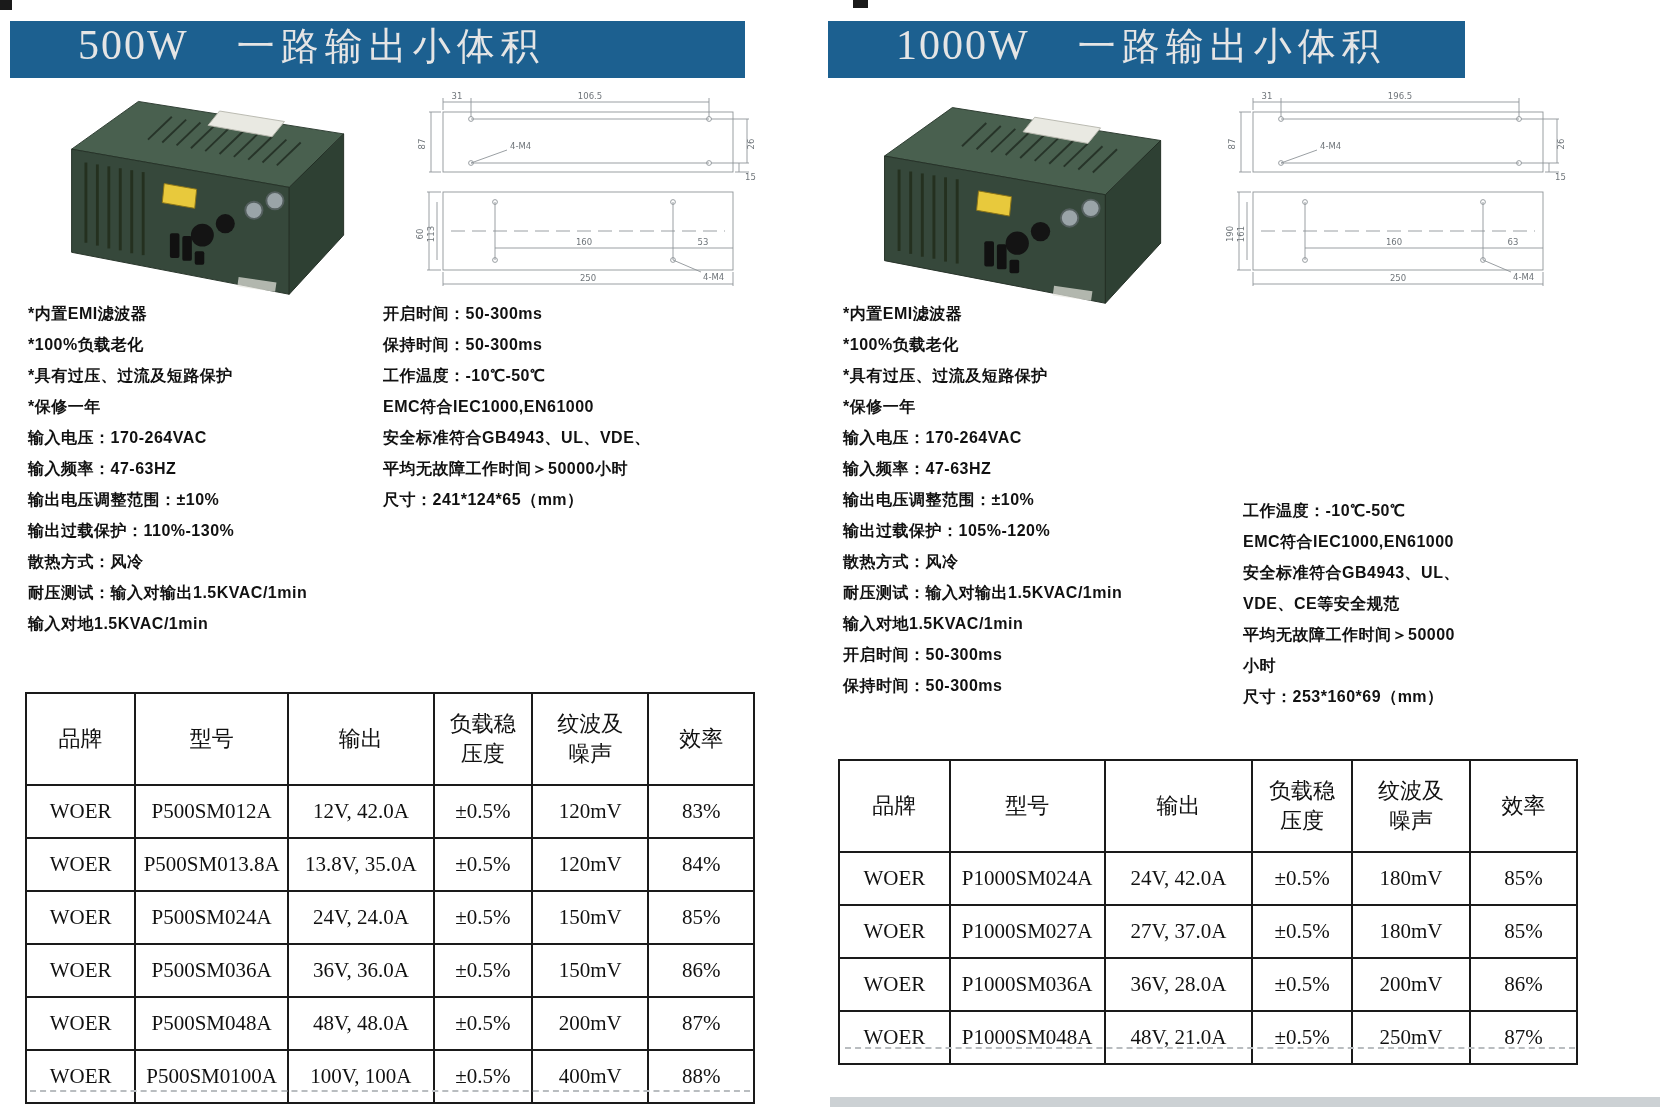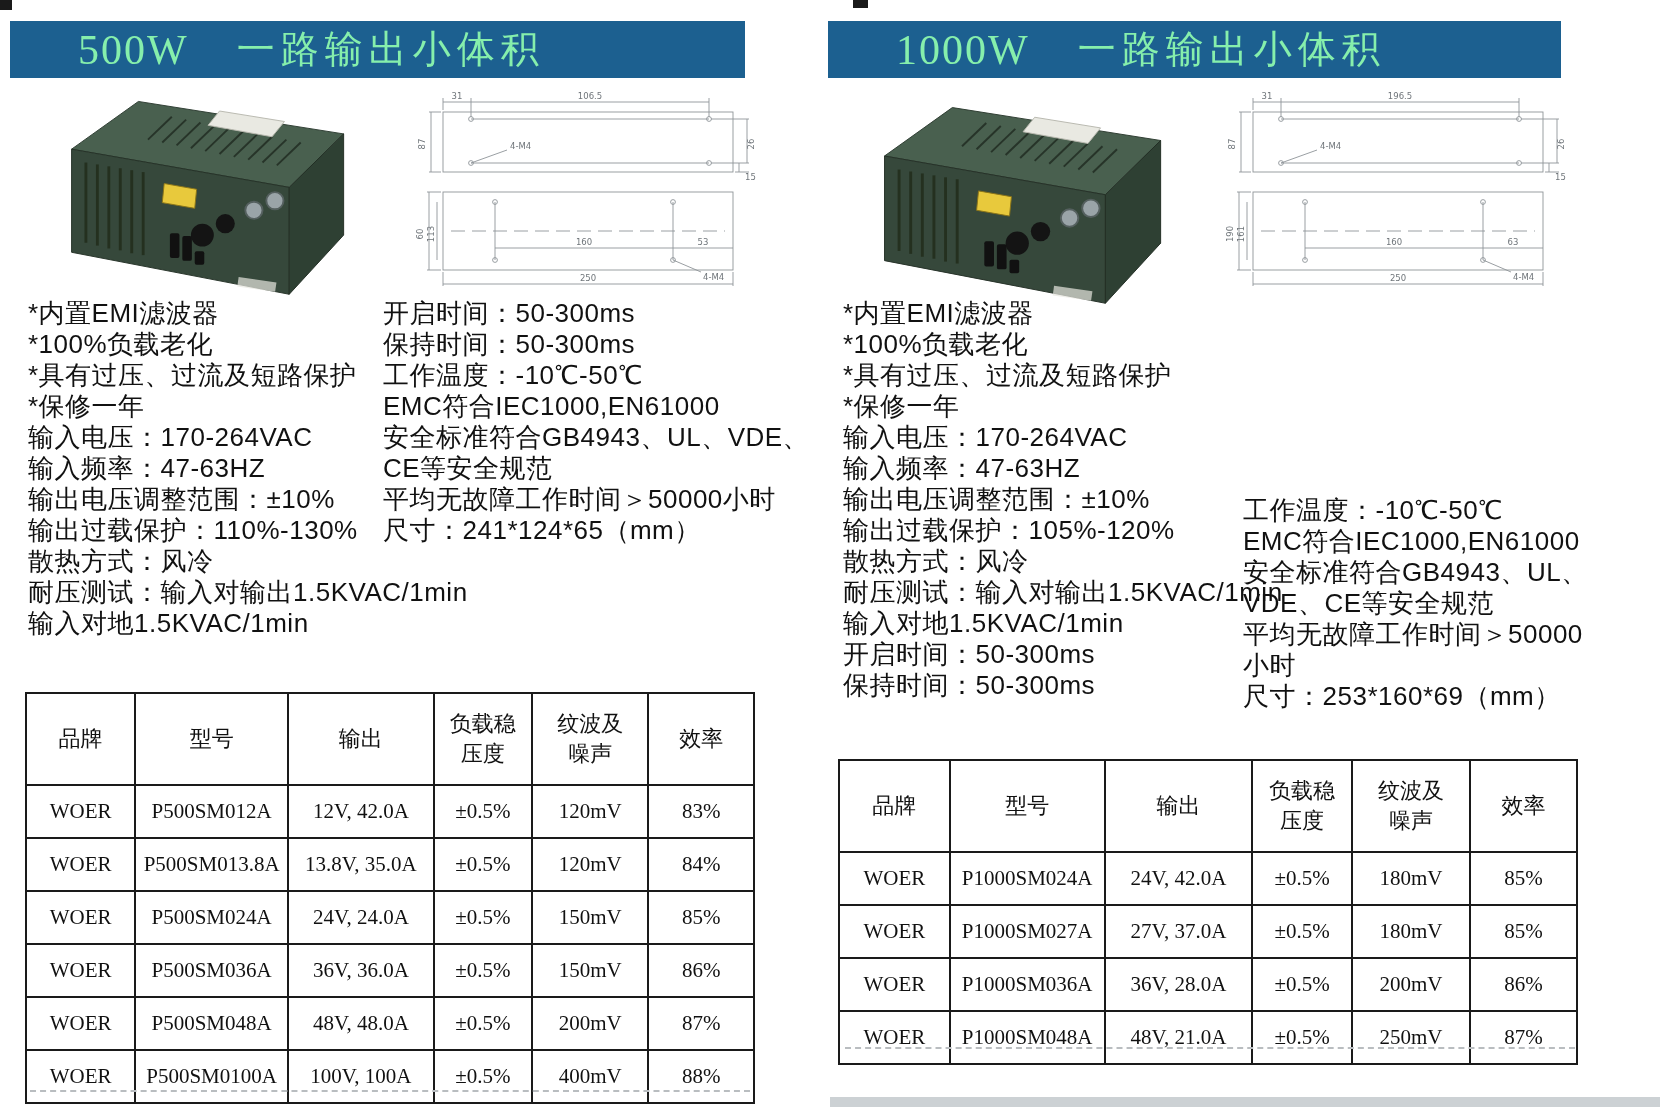--- a/index.html
+++ b/index.html
@@ -4,32 +4,32 @@
 <style>
   html,body{margin:0;padding:0;}
   body{
     width:1660px;height:1107px;position:relative;overflow:hidden;
     background:#ffffff;
     font-family:"Liberation Sans", sans-serif;
     color:#111;
   }
   .scan-mark{position:absolute;background:#1a1a1a;}
   .banner{
-    position:absolute;height:57px;background:#1c6090;color:#86efac;
-    display:flex;align-items:center;
+    position:absolute;height:57px;background:#1c6090;color:#e5e5e5;
+    display:flex;align-items:flex-start;
   }
   .banner .power{
     font-family:"Liberation Serif", serif;
     font-size:42px;letter-spacing:2px;margin-left:68px;font-weight:400;
   }
   .banner .btitle{
     font-family:"Liberation Serif", serif;
     font-size:38px;font-weight:400;margin-left:48px;letter-spacing:6px;
   }
-  .speclist{position:absolute;font-weight:400;font-size:26px;line-height:31px;letter-spacing:0.5px;}
+  .speclist{position:absolute;font-weight:700;font-size:16px;line-height:31px;letter-spacing:0.5px;}
   .speclist div{white-space:nowrap;}
   .spec-table{
     position:absolute;border-collapse:collapse;table-layout:fixed;
     font-family:"Liberation Serif", serif;font-size:21px;margin-top:32px;
   }
   .spec-table th,.spec-table td{
     border:2px solid #1a1a1a;text-align:center;vertical-align:middle;
     font-weight:400;padding:0 2px;
   }
   .spec-table th{height:90px;font-size:22px;white-space:pre-line;line-height:30px;}
@@ -167,21 +167,20 @@
     <div>耐压测试：输入对输出1.5KVAC/1min</div>
     <div>输入对地1.5KVAC/1min</div>
   </div>
 
   <div class="speclist" style="left:383px;top:298px;">
     <div>开启时间：50-300ms</div>
     <div>保持时间：50-300ms</div>
     <div>工作温度：-10℃-50℃</div>
     <div>EMC符合IEC1000,EN61000</div>
     <div>安全标准符合GB4943、UL、VDE、</div>
-    <div>CE等安全规范</div>
     <div>平均无故障工作时间＞50000小时</div>
     <div>尺寸：241*124*65（mm）</div>
   </div>
 
   <table class="spec-table" style="left:25px;top:660px;width:730px;">
     <colgroup>
       <col style="width:15%">
         <col style="width:21%">
         <col style="width:20%">
       <col style="width:13.5%">
@@ -247,21 +246,21 @@
       <td>400mV</td>
       <td>88%</td>
     </tr>
   </tbody>
     </table>
   <div class="dash-under" style="left:30px;top:1090px;width:720px;"></div>
 </div>
 
 <div>
 
-  <div class="banner" style="left:828px;top:21px;width:733px;">
+  <div class="banner" style="left:828px;top:21px;width:637px;">
     <span class="power">1000W</span>
     <span class="btitle">一路输出小体积</span>
   </div>
 
   <svg class="photo" style="left:870px;top:95px;" width="310" height="215" viewBox="0 0 320 220">
     <polygon points="85,12 300,46 243,102 15,62" fill="#49604f" stroke="#2d3c31" stroke-width="1"></polygon>
     <polygon points="15,62 243,102 243,214 15,170" fill="#36483b" stroke="#263228" stroke-width="1"></polygon>
     <polygon points="243,102 300,46 300,152 243,214" fill="#2e4033" stroke="#222d24" stroke-width="1"></polygon>
     <g stroke="#273429" stroke-width="2">
       <line x1="120" y1="28" x2="95" y2="52"></line>

